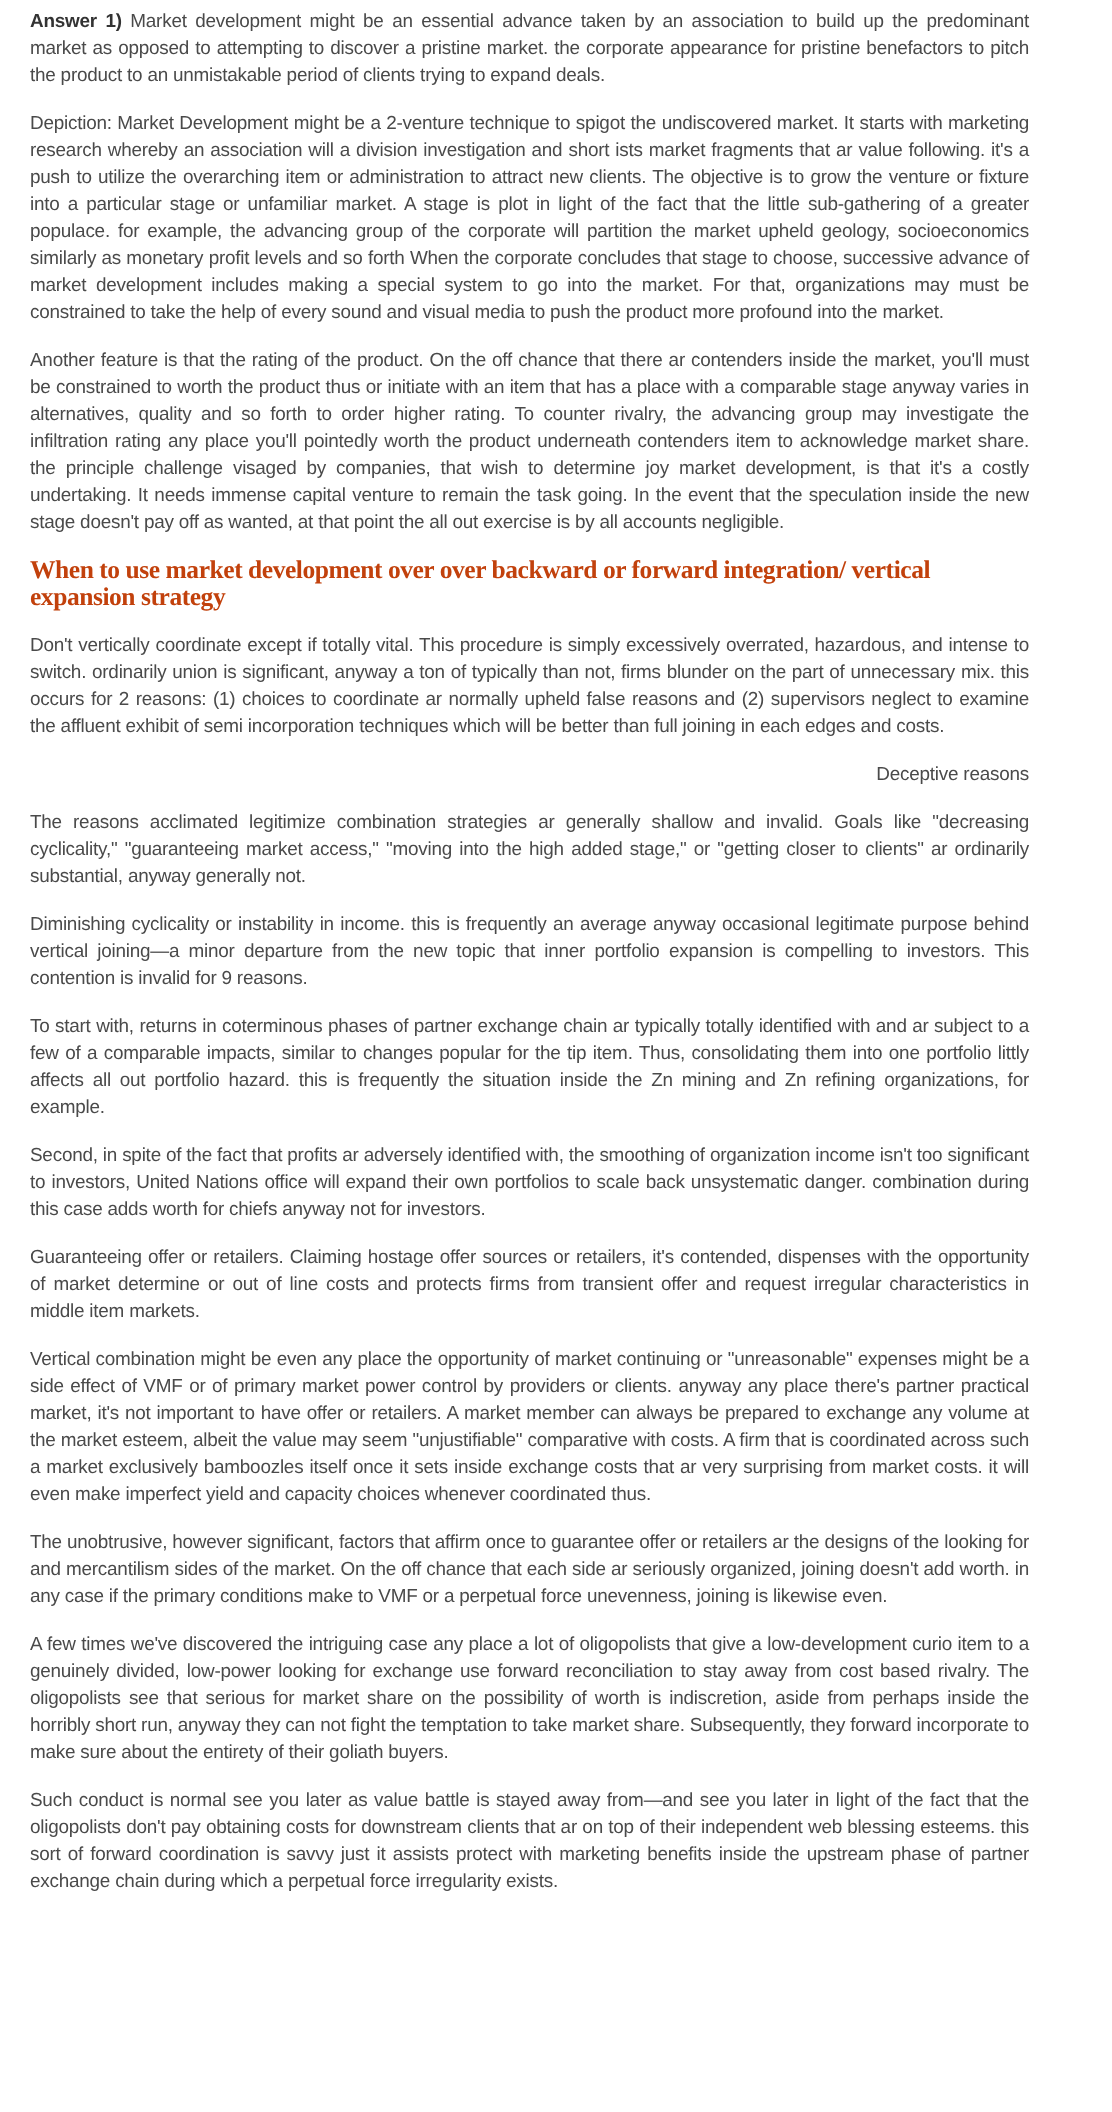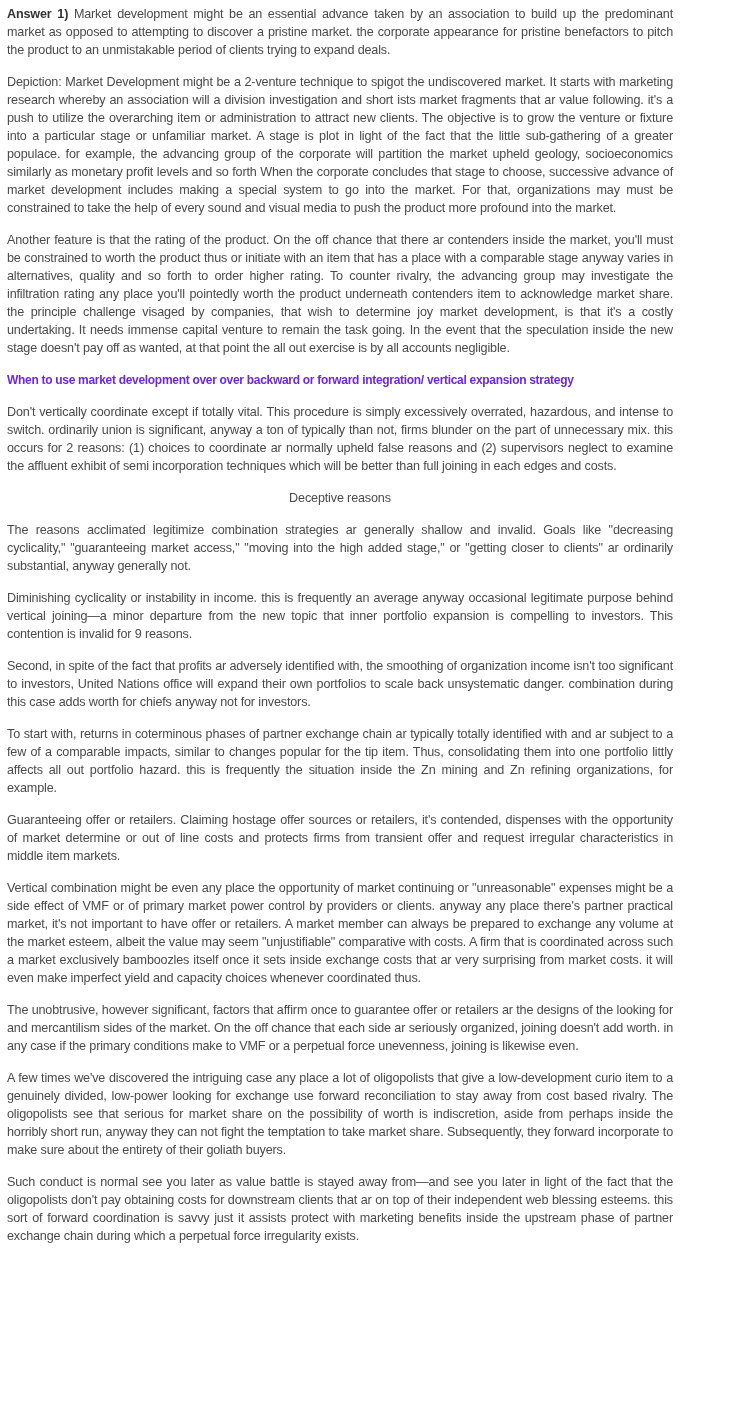--- a/index.html
+++ b/index.html
@@ -7,62 +7,63 @@
       padding: 0;
       background: #ffffff;
     }
     body {
       width: 741px;
       height: 1408px;
       overflow: hidden;
     }
     .doc {
       position: absolute;
-      left: 7px;
+      left: 20px;
       top: 5px;
       width: 666px;
       font-family: "Liberation Sans", sans-serif;
       font-size: 12.6px;
       line-height: 18px;
       color: #4a4a4a;
       letter-spacing: -0.15px;
     }
     .doc p {
       margin: 0 0 14px 0;
       text-align: justify;
     }
     .doc p.left {
-      text-align: center;
+      text-align: right;
     }
     .lead {
       font-weight: bold;
       color: #333333;
     }
     .heading {
       font-weight: bold;
-      color: #6d28d9;
+      color: #c2410c;
       margin: 0 0 14px 0;
-      font-size: 12px;
+      font-size: 17px;
       letter-spacing: -0.3px;
+      font-family: Liberation Serif, serif;
     }
   </style>
 </head>
 <body>
 
 <div class="doc">
   <p><span class="lead">Answer 1)</span><span> Market development might be an essential advance taken by an association to build up the predominant market as opposed to attempting to discover a pristine market. the corporate appearance for pristine benefactors to pitch the product to an unmistakable period of clients trying to expand deals.</span></p>
   <p>Depiction: Market Development might be a 2-venture technique to spigot the undiscovered market. It starts with marketing research whereby an association will a division investigation and short ists market fragments that ar value following. it's a push to utilize the overarching item or administration to attract new clients. The objective is to grow the venture or fixture into a particular stage or unfamiliar market. A stage is plot in light of the fact that the little sub-gathering of a greater populace. for example, the advancing group of the corporate will partition the market upheld geology, socioeconomics similarly as monetary profit levels and so forth When the corporate concludes that stage to choose, successive advance of market development includes making a special system to go into the market. For that, organizations may must be constrained to take the help of every sound and visual media to push the product more profound into the market.</p>
   <p>Another feature is that the rating of the product. On the off chance that there ar contenders inside the market, you'll must be constrained to worth the product thus or initiate with an item that has a place with a comparable stage anyway varies in alternatives, quality and so forth to order higher rating. To counter rivalry, the advancing group may investigate the infiltration rating any place you'll pointedly worth the product underneath contenders item to acknowledge market share. the principle challenge visaged by companies, that wish to determine joy market development, is that it's a costly undertaking. It needs immense capital venture to remain the task going. In the event that the speculation inside the new stage doesn't pay off as wanted, at that point the all out exercise is by all accounts negligible.</p>
 
   <div class="heading">When to use market development over over backward or forward integration/ vertical expansion strategy</div>
 
   <p>Don't vertically coordinate except if totally vital. This procedure is simply excessively overrated, hazardous, and intense to switch. ordinarily union is significant, anyway a ton of typically than not, firms blunder on the part of unnecessary mix. this occurs for 2 reasons: (1) choices to coordinate ar normally upheld false reasons and (2) supervisors neglect to examine the affluent exhibit of semi incorporation techniques which will be better than full joining in each edges and costs.</p>
   <p class="left">Deceptive reasons</p>
   <p>The reasons acclimated legitimize combination strategies ar generally shallow and invalid. Goals like "decreasing cyclicality," "guaranteeing market access," "moving into the high added stage," or "getting closer to clients" ar ordinarily substantial, anyway generally not.</p>
   <p>Diminishing cyclicality or instability in income. this is frequently an average anyway occasional legitimate purpose behind vertical joining—a minor departure from the new topic that inner portfolio expansion is compelling to investors. This contention is invalid for 9 reasons.</p>
+  <p>To start with, returns in coterminous phases of partner exchange chain ar typically totally identified with and ar subject to a few of a comparable impacts, similar to changes popular for the tip item. Thus, consolidating them into one portfolio littly affects all out portfolio hazard. this is frequently the situation inside the Zn mining and Zn refining organizations, for example.</p>
   <p>Second, in spite of the fact that profits ar adversely identified with, the smoothing of organization income isn't too significant to investors, United Nations office will expand their own portfolios to scale back unsystematic danger. combination during this case adds worth for chiefs anyway not for investors.</p>
-  <p>To start with, returns in coterminous phases of partner exchange chain ar typically totally identified with and ar subject to a few of a comparable impacts, similar to changes popular for the tip item. Thus, consolidating them into one portfolio littly affects all out portfolio hazard. this is frequently the situation inside the Zn mining and Zn refining organizations, for example.</p>
   <p>Guaranteeing offer or retailers. Claiming hostage offer sources or retailers, it's contended, dispenses with the opportunity of market determine or out of line costs and protects firms from transient offer and request irregular characteristics in middle item markets.</p>
   <p>Vertical combination might be even any place the opportunity of market continuing or "unreasonable" expenses might be a side effect of VMF or of primary market power control by providers or clients. anyway any place there's partner practical market, it's not important to have offer or retailers. A market member can always be prepared to exchange any volume at the market esteem, albeit the value may seem "unjustifiable" comparative with costs. A firm that is coordinated across such a market exclusively bamboozles itself once it sets inside exchange costs that ar very surprising from market costs. it will even make imperfect yield and capacity choices whenever coordinated thus.</p>
   <p>The unobtrusive, however significant, factors that affirm once to guarantee offer or retailers ar the designs of the looking for and mercantilism sides of the market. On the off chance that each side ar seriously organized, joining doesn't add worth. in any case if the primary conditions make to VMF or a perpetual force unevenness, joining is likewise even.</p>
   <p>A few times we've discovered the intriguing case any place a lot of oligopolists that give a low-development curio item to a genuinely divided, low-power looking for exchange use forward reconciliation to stay away from cost based rivalry. The oligopolists see that serious for market share on the possibility of worth is indiscretion, aside from perhaps inside the horribly short run, anyway they can not fight the temptation to take market share. Subsequently, they forward incorporate to make sure about the entirety of their goliath buyers.</p>
   <p>Such conduct is normal see you later as value battle is stayed away from—and see you later in light of the fact that the oligopolists don't pay obtaining costs for downstream clients that ar on top of their independent web blessing esteems. this sort of forward coordination is savvy just it assists protect with marketing benefits inside the upstream phase of partner exchange chain during which a perpetual force irregularity exists.</p>
 </div>
 
 </body></html>

